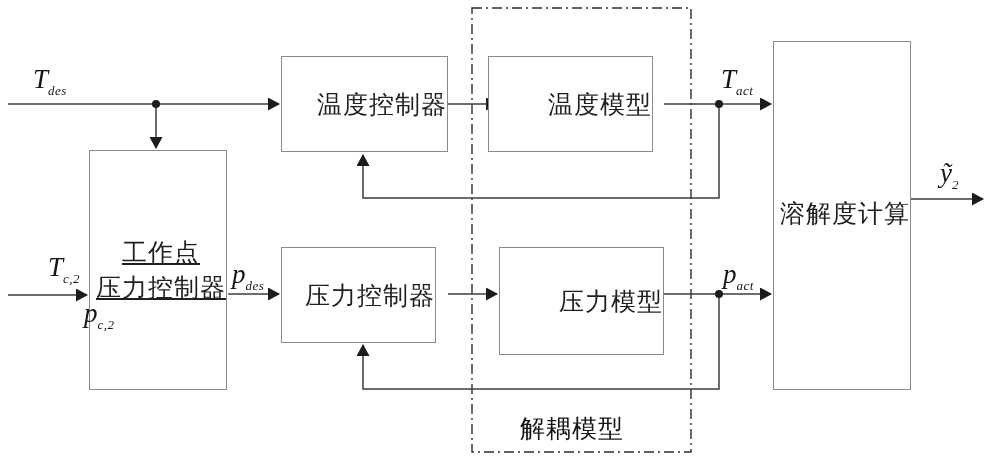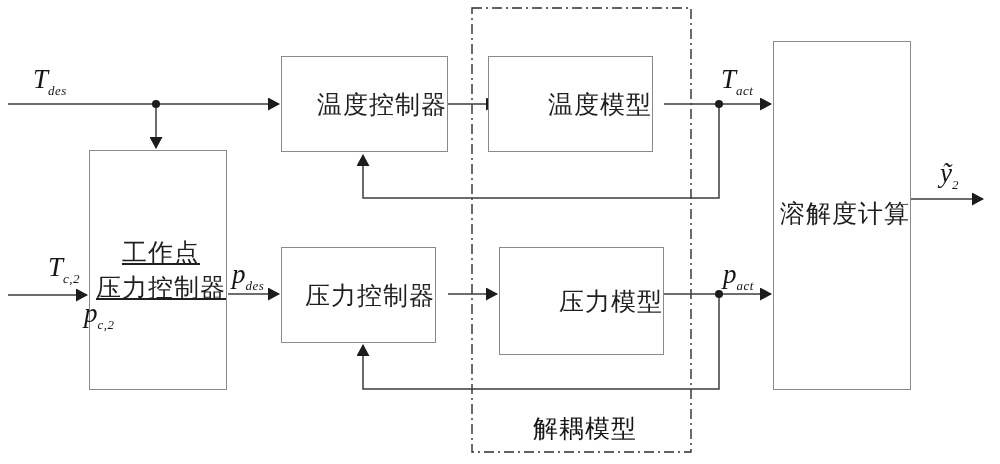--- a/index.html
+++ b/index.html
@@ -124,21 +124,21 @@
   </div>
 
   <div class="block" style="left:499px; top:247px; width:165px; height:108px;">
     <span>压力模型</span>
   </div>
 
   <div class="block" style="left:773px; top:41px; width:138px; height:349px;font-family:Liberation Mono, monospace;">
     <span>溶解度计算</span>
   </div>
 
-  <div class="floating-label" style="left:520px; top:412px; width:130px; text-align:center;">解耦模型</div>
+  <div class="floating-label" style="left:520px; top:412px; width:130px; text-align:left;">解耦模型</div>
 
   <div class="math-label" style="left:33px; top:66px;">
     <span>T</span><span class="sub">des</span>
   </div>
 
   <div class="math-label" style="left:36px; top:254px;margin-left:12px;">
     <span>T</span><span class="sub">c,2</span>
   </div>
 
   <div class="math-label" style="left:36px; top:300px;margin-left:48px;">

